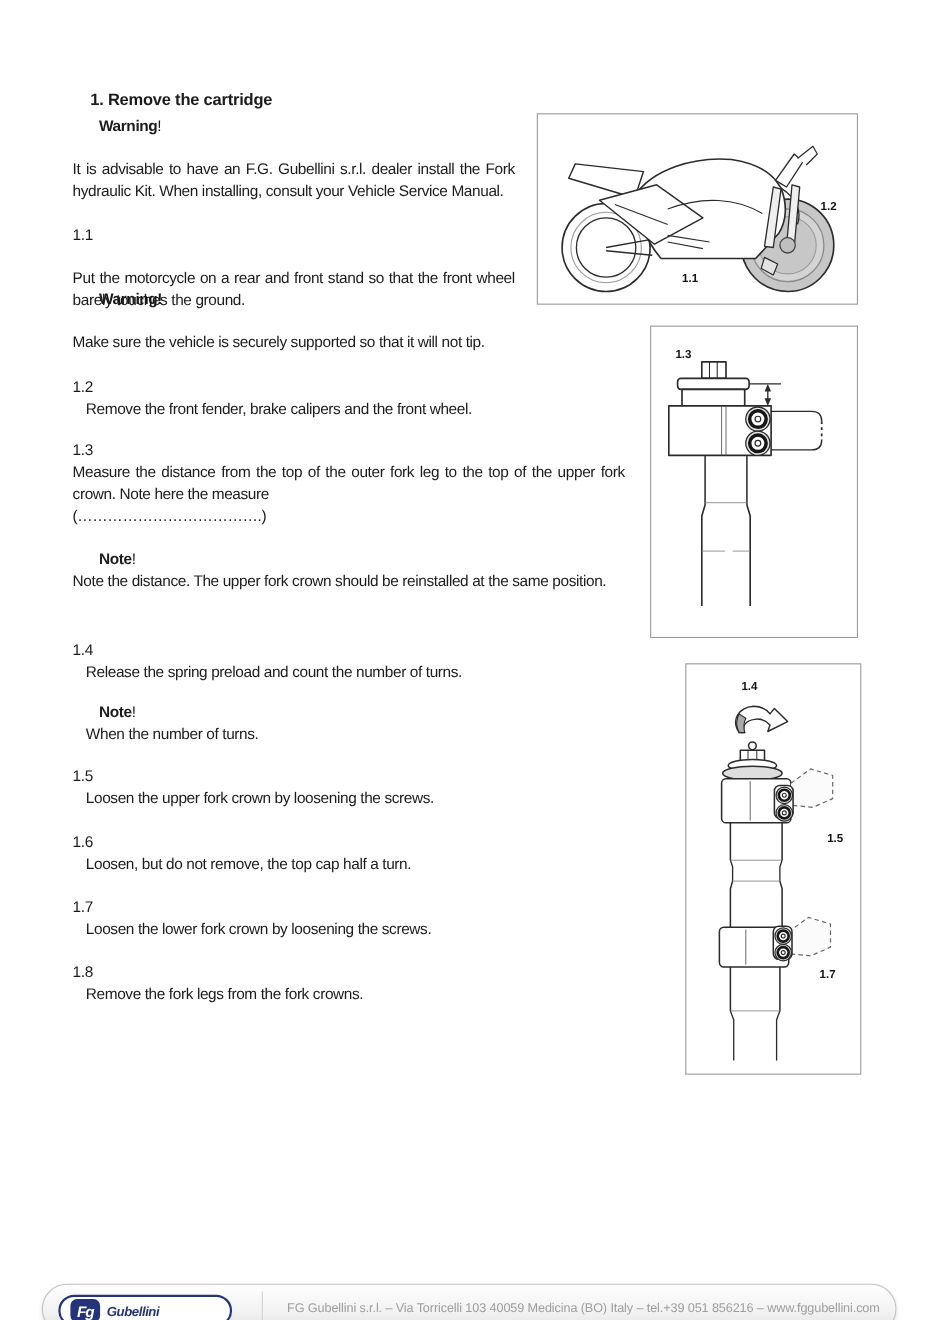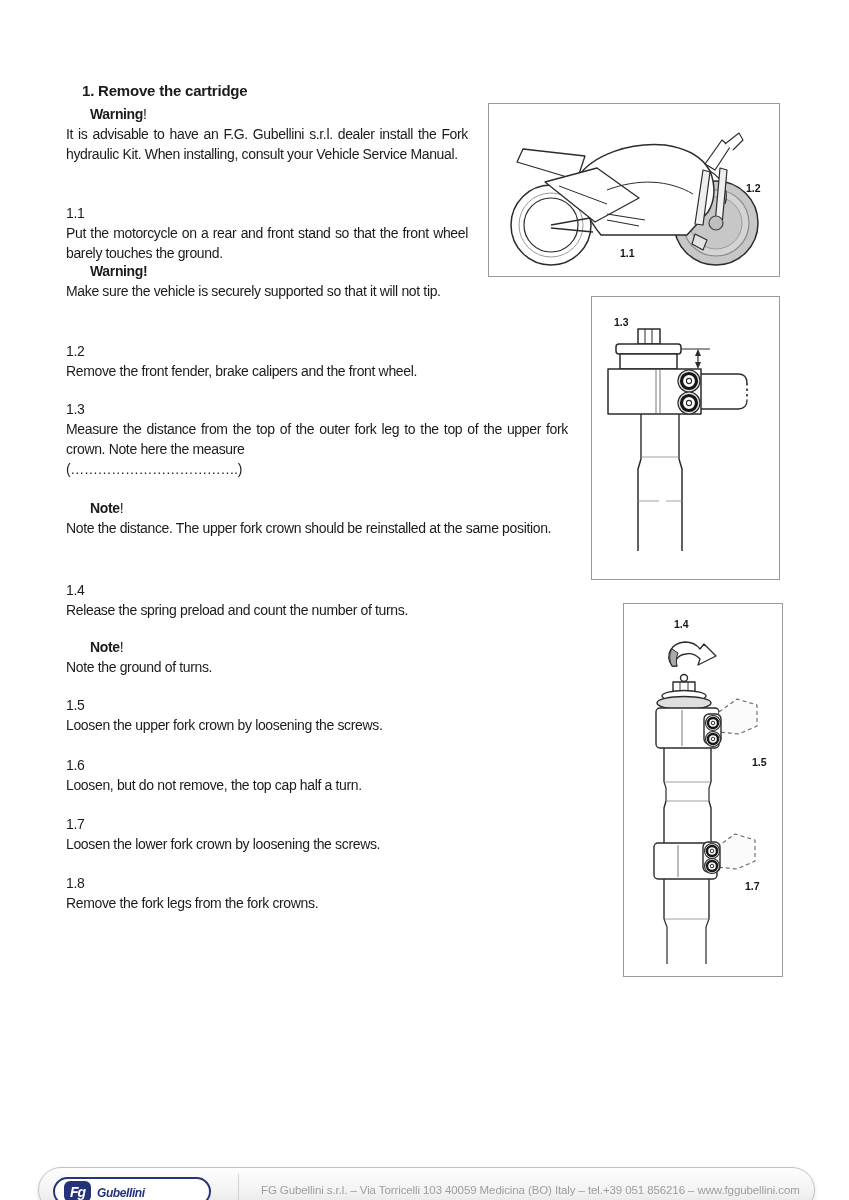--- a/index.html
+++ b/index.html
@@ -6,23 +6,23 @@
   body{width:849px;height:1200px;background:#ffffff;font-family:"Liberation Sans",sans-serif;color:#1b1b1b;}
   .page{position:relative;width:849px;height:1200px;background:#ffffff;overflow:hidden;}
 
   .title{position:absolute;left:66px;top:66px;margin:16px;font-size:15px;font-weight:bold;letter-spacing:-0.2px;}
 
   .tblock{position:absolute;left:66px;font-size:14px;line-height:20px;letter-spacing:-0.35px;}
   .head b{font-weight:bold;}
   .head .bang{font-weight:normal;}
   .head{font-weight:bold;margin-left:24px;}
   .body{text-align:justify;white-space:pre-line;}
-  .w400{width:402px;}
+  .w400{width:402px;margin-top:19px;}
   .w500{width:502px;}
-  .oneline{white-space:nowrap;}
+  .oneline{white-space:nowrap;margin-left:12px;}
 
   .figbox{position:absolute;margin:0;border:1px solid #9a9a9a;background:#fff;}
   .figbox svg{display:block;}
   .figlabel{position:absolute;font-size:10.5px;font-weight:bold;color:#141414;letter-spacing:0;}
 
   .footer-bar{position:absolute;left:38px;top:1124px;width:777px;height:46px;border-radius:23px;
     background:linear-gradient(#fefefe,#f2f2f2 55%,#e1e1e1);border:1px solid #c2c2c2;
     box-shadow:0 2px 4px rgba(0,0,0,0.13);box-sizing:border-box;margin-top:43px;}
   .logo-badge{position:absolute;left:14px;top:9px;width:158px;height:29px;background:#fff;
     border:2px solid #25347a;border-radius:15px;display:flex;align-items:center;gap:6px;
@@ -61,21 +61,21 @@
   <div class="tblock body w500" style="top:419px">Measure the distance from the top of the outer fork leg to the top of the upper fork crown. Note here the measure
 (……………………………….)</div>
 
   <div class="tblock head" style="top:498px"><b>Note</b><span class="bang">!</span></div>
   <div class="tblock body w500" style="top:518px">Note the distance. The upper fork crown should be reinstalled at the same position.</div>
 
   <div class="tblock" style="top:580px">1.4</div>
   <div class="tblock oneline" style="top:600px">Release the spring preload and count the number of turns.</div>
 
   <div class="tblock head" style="top:637px"><b>Note</b><span class="bang">!</span></div>
-  <div class="tblock oneline" style="top:657px">Note the ground of turns.</div>
+  <div class="tblock oneline" style="top:657px">When the number of turns.</div>
 
   <div class="tblock" style="top:695px">1.5</div>
   <div class="tblock oneline" style="top:715px">Loosen the upper fork crown by loosening the screws.</div>
 
   <div class="tblock" style="top:755px">1.6</div>
   <div class="tblock oneline" style="top:775px">Loosen, but do not remove, the top cap half a turn.</div>
 
   <div class="tblock" style="top:814px">1.7</div>
   <div class="tblock oneline" style="top:834px">Loosen the lower fork crown by loosening the screws.</div>
 

